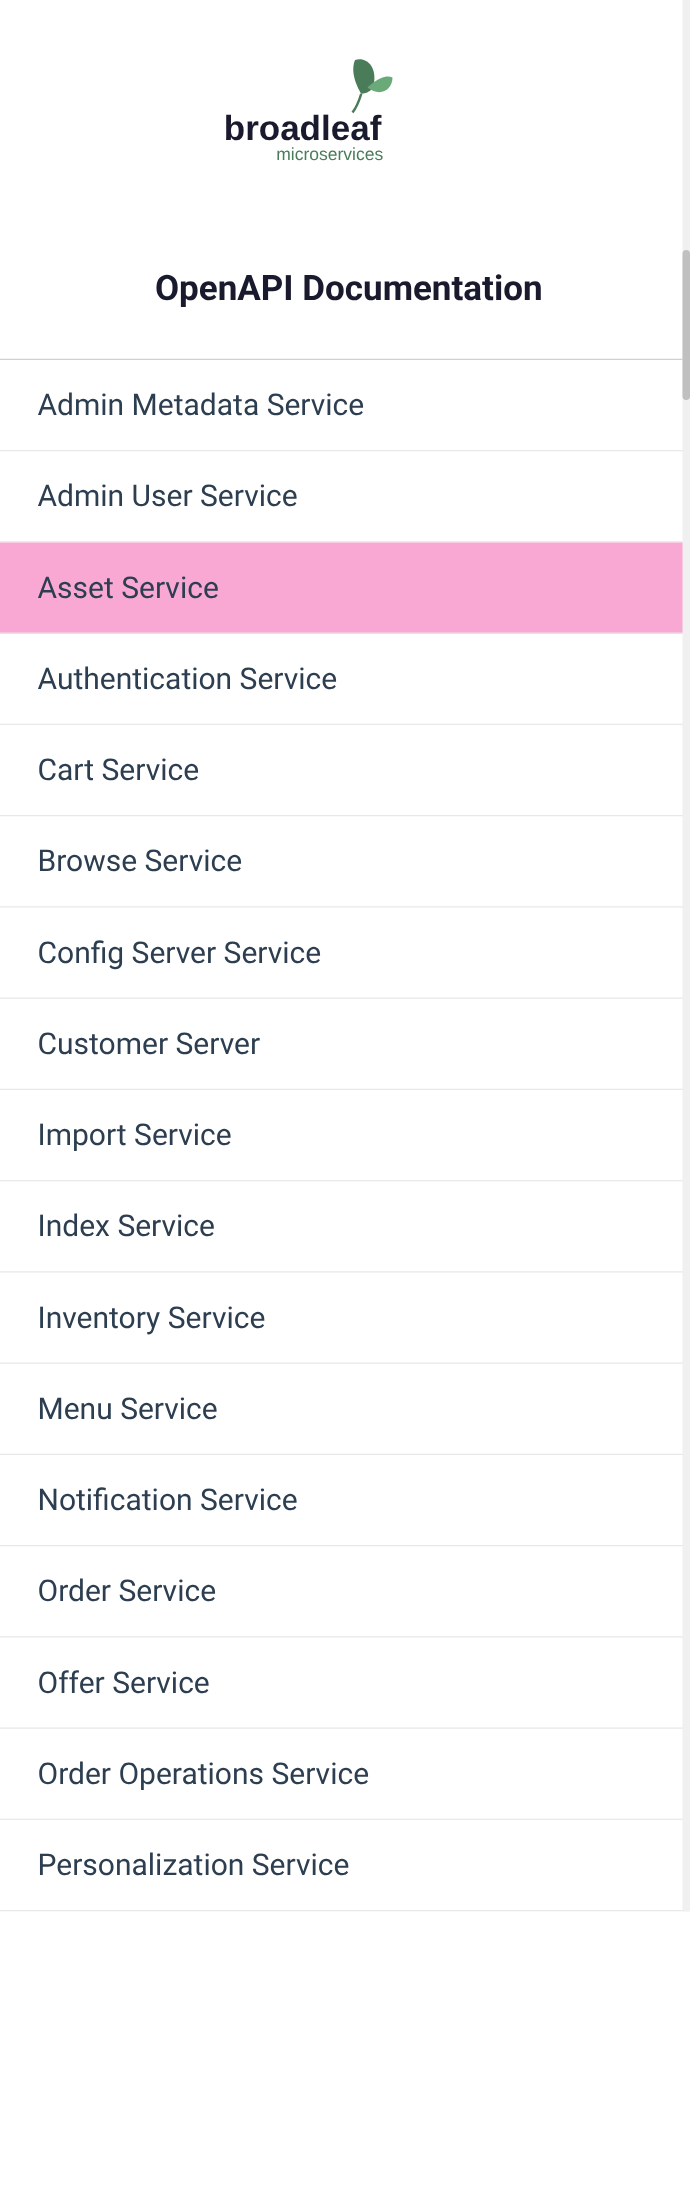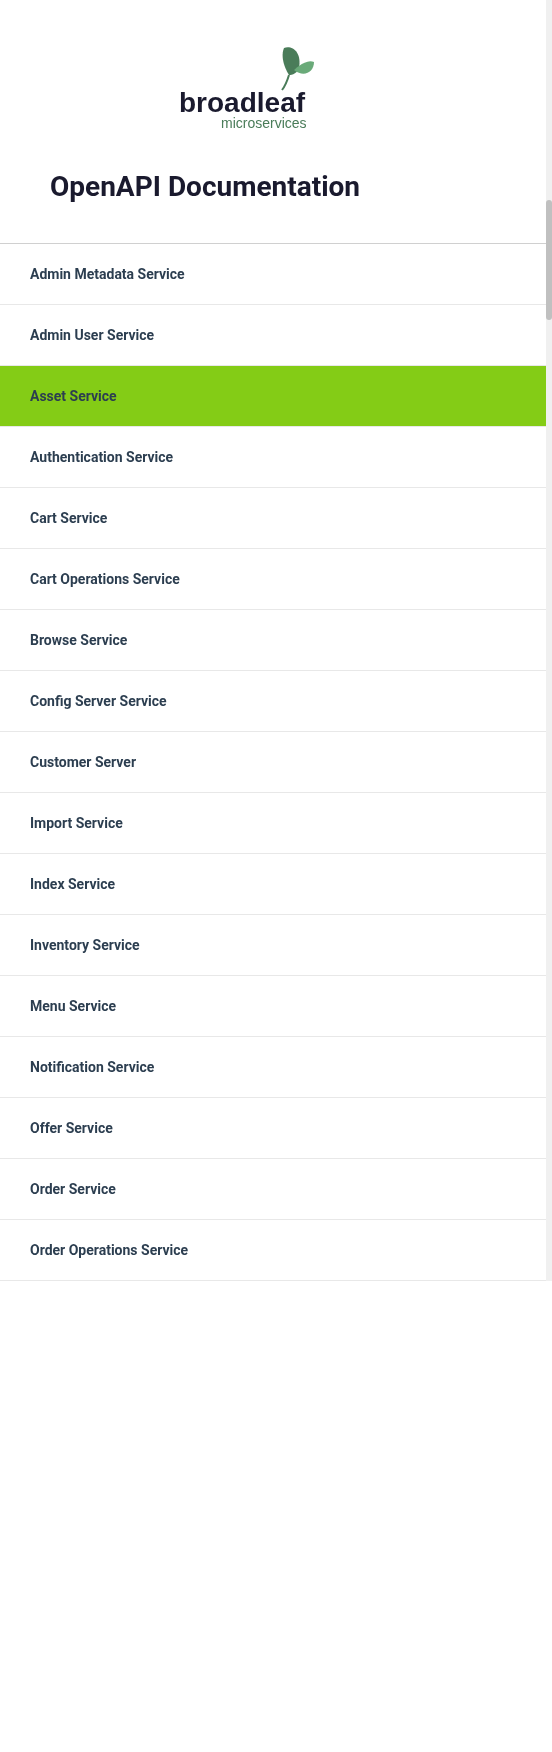--- a/index.html
+++ b/index.html
@@ -20,39 +20,40 @@
       width: 100%;
       padding: 0;
       position: relative;
     }
 
     .header {
       display: flex;
       flex-direction: column;
       align-items: center;
       padding: 40px 14px 20px 20px;
+      gap: 44px;
     }
 
     .logo-container {
       display: flex;
       flex-direction: column;
       align-items: center;
       margin-bottom: 30px;
     }
 
     .logo-svg {
       width: 220px;
       height: 90px;
     }
 
     .page-title {
       font-size: 28px;
       font-weight: 700;
       color: #1a1a2e;
-      text-align: left;
+      text-align: center;
       padding: 10px 30px 20px 30px;
       width: 100%;
     }
 
     .divider {
       height: 1px;
       background-color: #d0d0d0;
       width: 100%;
       margin-bottom: 0;
     }
@@ -63,28 +64,28 @@
     }
 
     .service-item {
       padding: 22px 30px;
       border-bottom: 1px solid #e8e8e8;
       cursor: pointer;
       transition: background-color 0.15s ease;
     }
 
     .service-item.active {
-      background-color: #84cc16;
+      background-color: #f9a8d4;
     }
 
     .service-item a {
       text-decoration: none;
       color: #2c3e50;
-      font-size: 14px;
-      font-weight: 700;
+      font-size: 24px;
+      font-weight: 400;
       display: block;
     }
 
     .scrollbar-track {
       position: absolute;
       right: 0;
       top: 0;
       width: 6px;
       height: 100%;
       background-color: #f0f0f0;
@@ -144,23 +145,20 @@
       <li class="service-item active">
         <a href="#">Asset Service</a>
       </li>
       <li class="service-item">
         <a href="#">Authentication Service</a>
       </li>
       <li class="service-item">
         <a href="#">Cart Service</a>
       </li>
       <li class="service-item">
-        <a href="#">Cart Operations Service</a>
-      </li>
-      <li class="service-item">
         <a href="#">Browse Service</a>
       </li>
       <li class="service-item">
         <a href="#">Config Server Service</a>
       </li>
       <li class="service-item">
         <a href="#">Customer Server</a>
       </li>
       <li class="service-item">
         <a href="#">Import Service</a>
@@ -171,22 +169,25 @@
       <li class="service-item">
         <a href="#">Inventory Service</a>
       </li>
       <li class="service-item">
         <a href="#">Menu Service</a>
       </li>
       <li class="service-item">
         <a href="#">Notification Service</a>
       </li>
       <li class="service-item">
+        <a href="#">Order Service</a>
+      </li>
+      <li class="service-item">
         <a href="#">Offer Service</a>
       </li>
       <li class="service-item">
-        <a href="#">Order Service</a>
+        <a href="#">Order Operations Service</a>
       </li>
       <li class="service-item">
-        <a href="#">Order Operations Service</a>
+        <a href="#">Personalization Service</a>
       </li>
     </ul>
 </div>
 
 </body></html>

